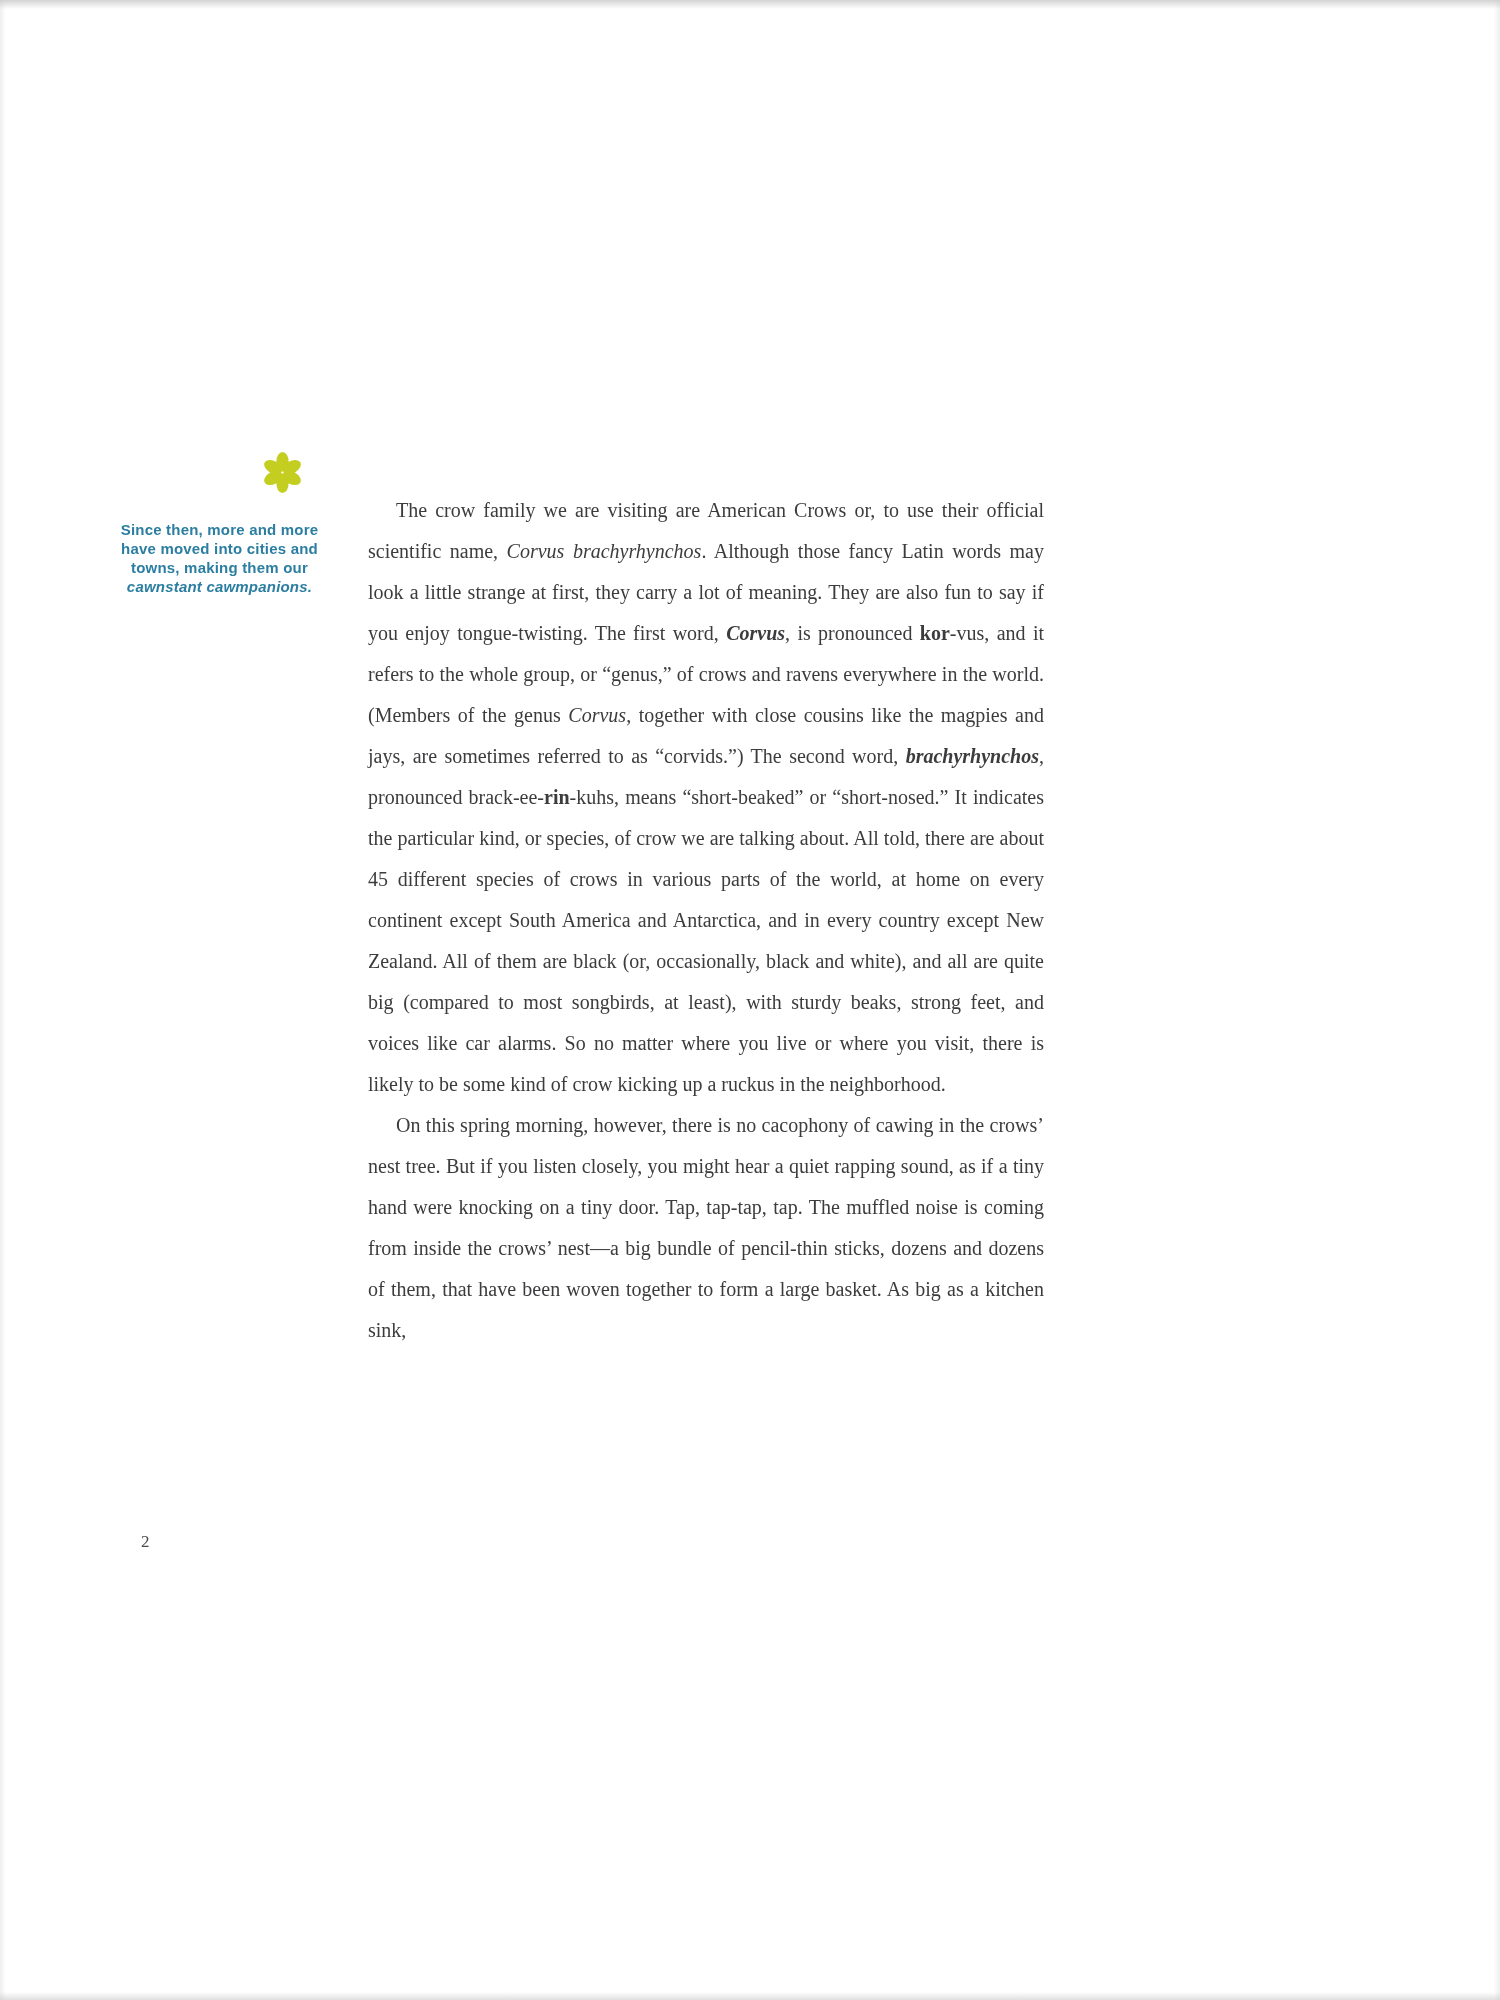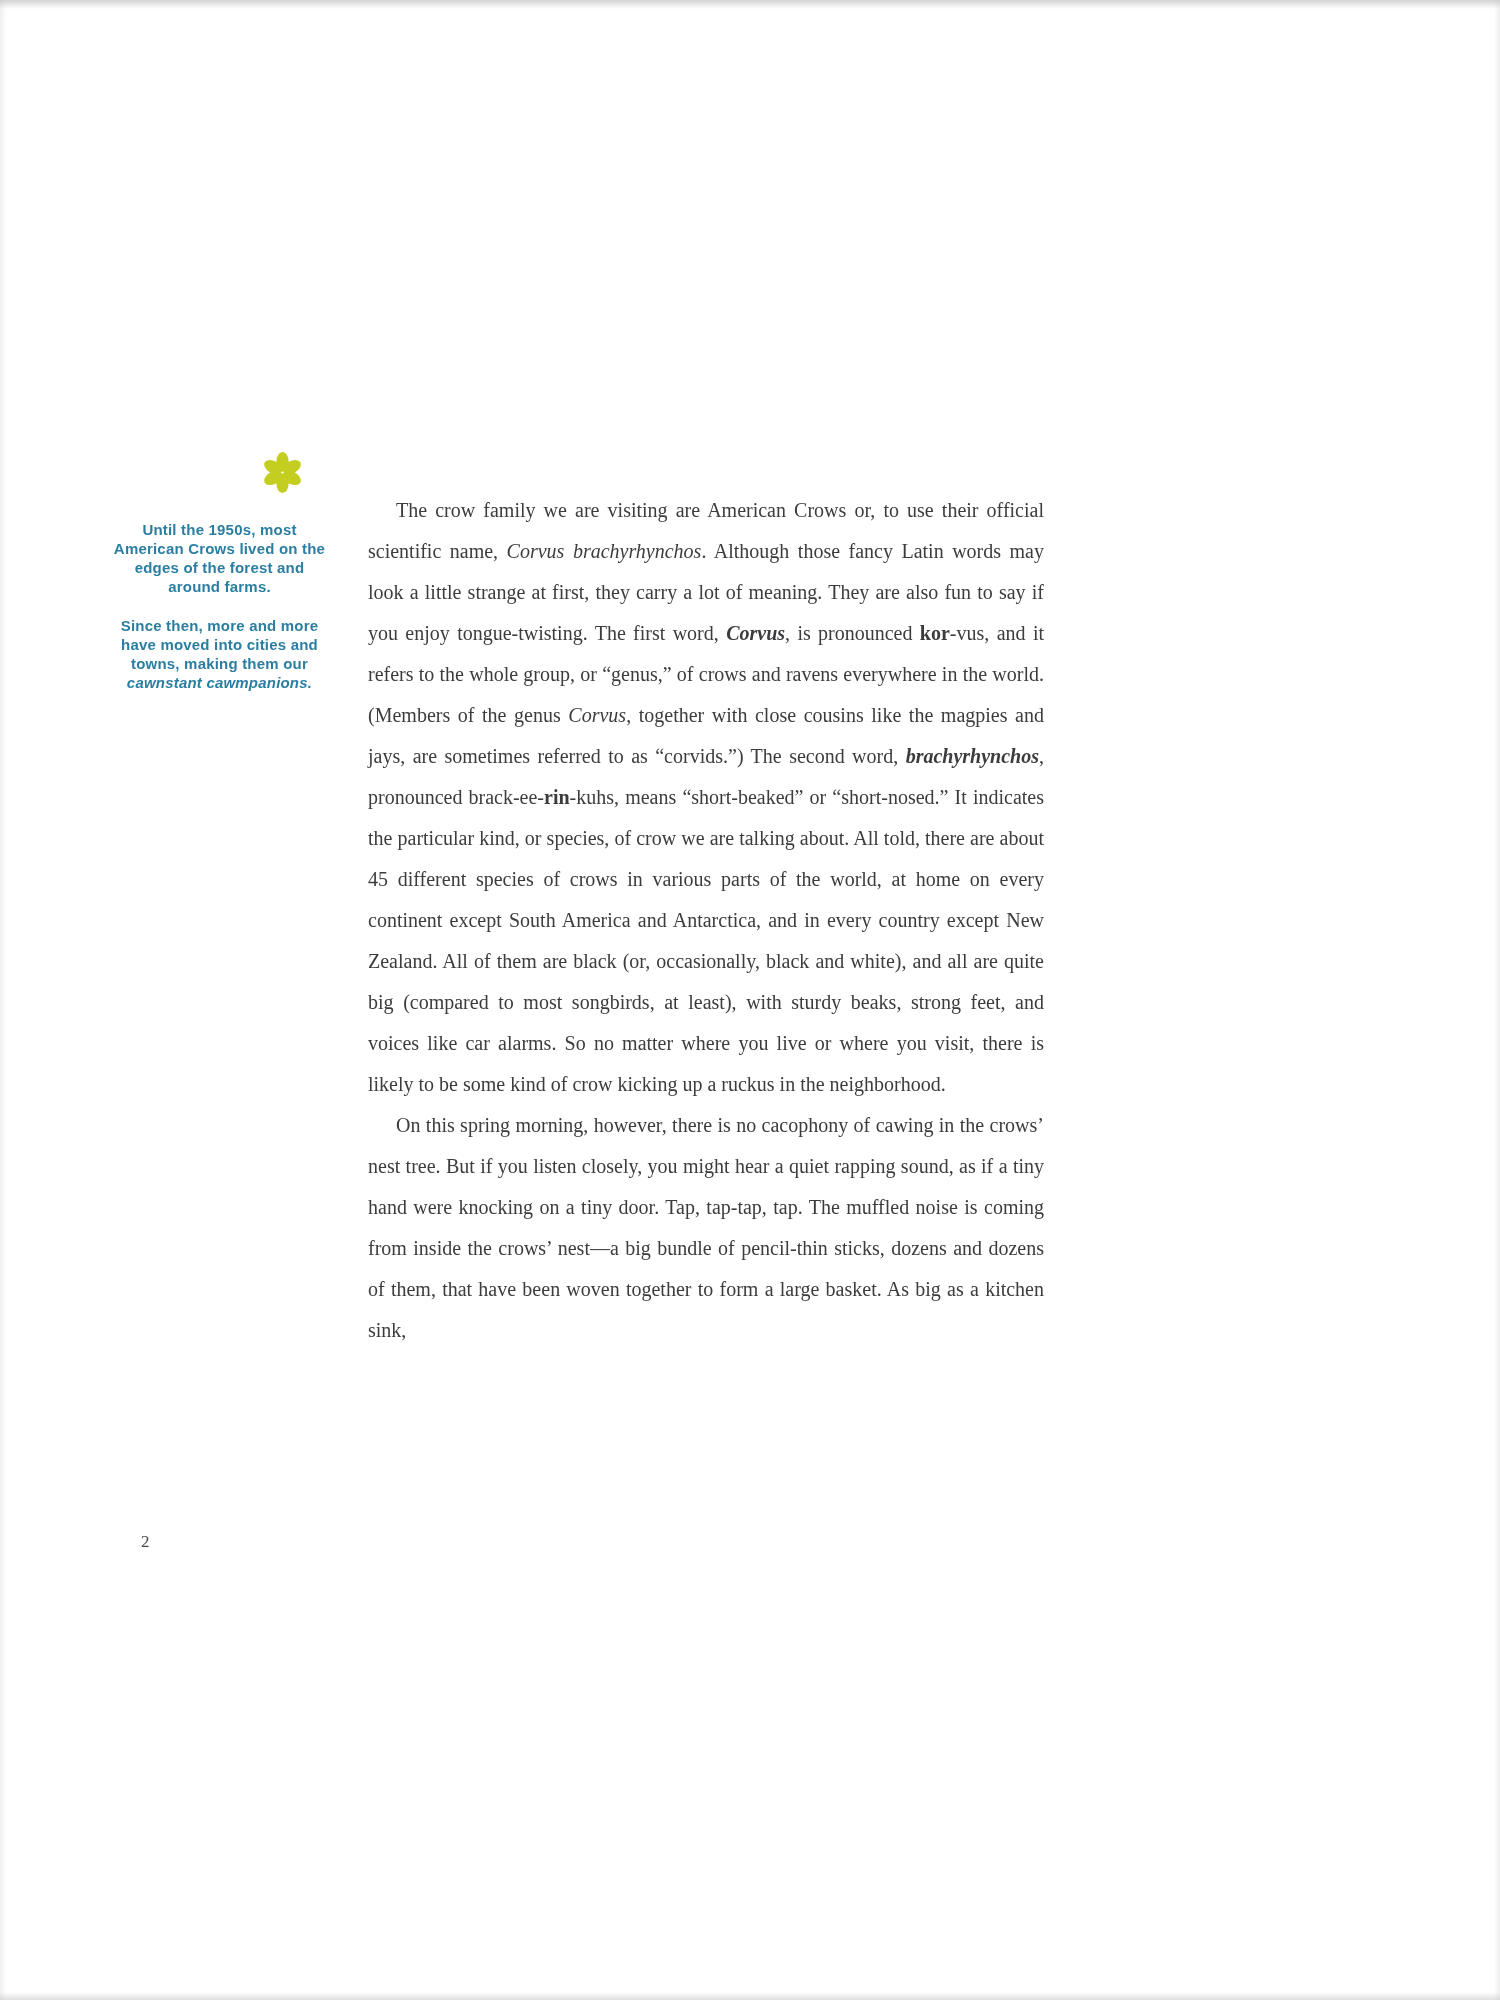--- a/index.html
+++ b/index.html
@@ -93,21 +93,20 @@
       <ellipse cx="0" cy="-10.5" rx="6" ry="9.5"></ellipse>
       <ellipse cx="0" cy="-10.5" rx="6" ry="9.5" transform="rotate(60)"></ellipse>
       <ellipse cx="0" cy="-10.5" rx="6" ry="9.5" transform="rotate(120)"></ellipse>
       <ellipse cx="0" cy="-10.5" rx="6" ry="9.5" transform="rotate(180)"></ellipse>
       <ellipse cx="0" cy="-10.5" rx="6" ry="9.5" transform="rotate(240)"></ellipse>
       <ellipse cx="0" cy="-10.5" rx="6" ry="9.5" transform="rotate(300)"></ellipse>
     </g>
   </svg>
 
   <div class="sidebar">
-    <div class="note"><span>Until the 1950s, most American Crows lived on the edges of the forest and around farms.</span></div>
     <div class="note"><span>Since then, more and more have moved into cities and towns, making them our </span><span class="it">cawnstant</span><span> </span><span class="it">cawmpanions.</span></div>
   </div>
 
   <div class="body-col">
     <p><span>The crow family we are visiting are American Crows or, to use their official scientific name, </span><span class="it">Corvus brachyrhynchos</span><span>. Although those fancy Latin words may look a little strange at first, they carry a lot of meaning. They are also fun to say if you enjoy tongue-twisting. The first word, </span><span class="it bd">Corvus</span><span>, is pronounced </span><span class="bd">kor</span><span>-vus, and it refers to the whole group, or “genus,” of crows and ravens everywhere in the world. (Members of the genus </span><span class="it">Corvus</span><span>, together with close cousins like the magpies and jays, are sometimes referred to as “corvids.”) The second word, </span><span class="it bd">brachyrhynchos</span><span>, pronounced brack-ee-</span><span class="bd">rin</span><span>-kuhs, means “short-beaked” or “short-nosed.” It indicates the particular kind, or species, of crow we are talking about. All told, there are about 45 different species of crows in various parts of the world, at home on every continent except South America and Antarctica, and in every country except New Zealand. All of them are black (or, occasionally, black and white), and all are quite big (compared to most songbirds, at least), with sturdy beaks, strong feet, and voices like car alarms. So no matter where you live or where you visit, there is likely to be some kind of crow kicking up a ruckus in the neighborhood.</span></p>
     <p><span>On this spring morning, however, there is no cacophony of cawing in the crows’ nest tree. But if you listen closely, you might hear a quiet rapping sound, as if a tiny hand were knocking on a tiny door. Tap, tap-tap, tap. The muffled noise is coming from inside the crows’ nest—a big bundle of pencil-thin sticks, dozens and dozens of them, that have been woven together to form a large basket. As big as a kitchen sink,</span></p>
   </div>
 
   <div class="page-number">2</div>
 

